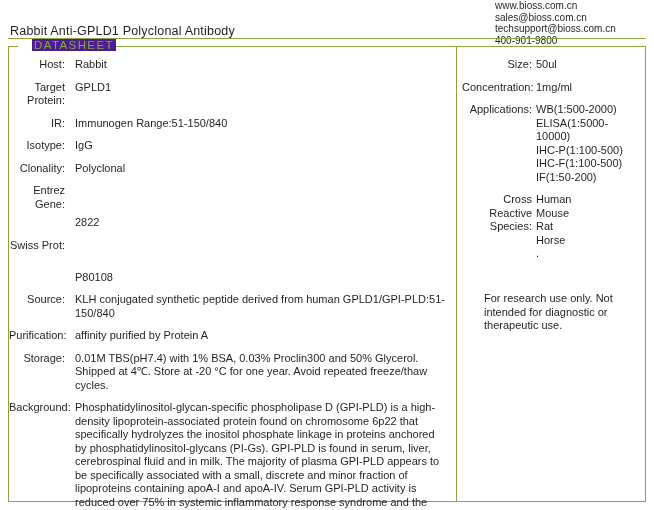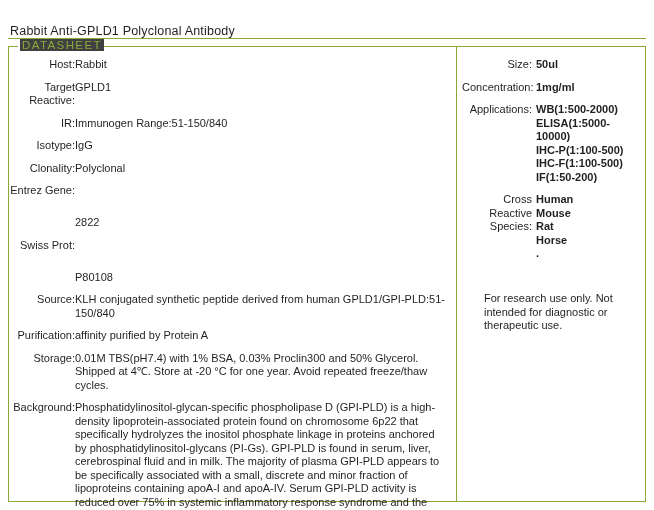--- a/index.html
+++ b/index.html
@@ -80,26 +80,26 @@
   .sheet-top-right {
     position: absolute;
     left: 97px;
     top: 46px;
     width: 549px;
     height: 1px;
     background: #8aa83a;
   }
   .sheet-legend {
     position: absolute;
-    left: 20px;
+    left: 32px;
     top: 39px;
     font-size: 11.5px;
     color: #8aa83a;
     letter-spacing: 1.4px;
-    background: #404040;
+    background: #4c1d95;
     padding: 0 2px;
   }
 
   
   .vdiv {
     position: absolute;
     left: 456px;
     top: 47px;
     width: 1px;
     height: 454px;
@@ -115,21 +115,21 @@
   }
   .row {
     display: flex;
     margin-bottom: 9px;
     align-items: flex-start;
   }
   .row .lbl {
     width: 66px;
     min-width: 66px;
     text-align: right;
-    padding-right: 0;
+    padding-right: 10px;
     font-size: 11px;
     line-height: 13.5px;
     color: #231f20;
     box-sizing: border-box;
   }
   .row .val {
     flex: 1;
     font-size: 11px;
     line-height: 13.5px;
     color: #231f20;
@@ -154,59 +154,64 @@
     text-align: right;
     padding-right: 4px;
     font-size: 11px;
     line-height: 13.5px;
     box-sizing: border-box;
   }
   .rrow .val {
     flex: 1;
     font-size: 11px;
     line-height: 13.5px;
-    font-weight: bold;
   }
   .val .multiline div { white-space: nowrap; }
   .disclaimer {
     position: absolute;
     left: 460px;
     top: 292px;
     width: 170px;
     font-size: 11px;
     line-height: 13.5px;
     margin-left: 24px;
   }
 </style>
 </head>
 <body>
 
 <div class="page">
 
   <div class="header">
     <div class="product-title">Rabbit  Anti-GPLD1 Polyclonal Antibody</div>
+    <div class="contact">
+      <div>www.bioss.com.cn</div>
+      <div>sales@bioss.com.cn</div>
+      <div>techsupport@bioss.com.cn</div>
+      <div>400-901-9800</div>
+    </div>
   </div>
 
   <div class="hr-top"></div>
 
   <div class="sheet"></div>
   <div class="sheet-top-left"></div>
   <div class="sheet-top-right"></div>
   <div class="sheet-legend">DATASHEET</div>
   <div class="vdiv"></div>
 
   <div class="left-col">
 
     <div class="row">
       <div class="lbl">Host:</div>
       <div class="val">Rabbit</div>
     </div>
 
     <div class="row">
-      <div class="lbl">Target Reactive:</div>
+      <div class="lbl">Target Protein:</div>
       <div class="val">GPLD1</div>
     </div>
 
     <div class="row">
       <div class="lbl">IR:</div>
       <div class="val">Immunogen Range:51-150/840</div>
     </div>
 
     <div class="row">
       <div class="lbl">Isotype:</div>

